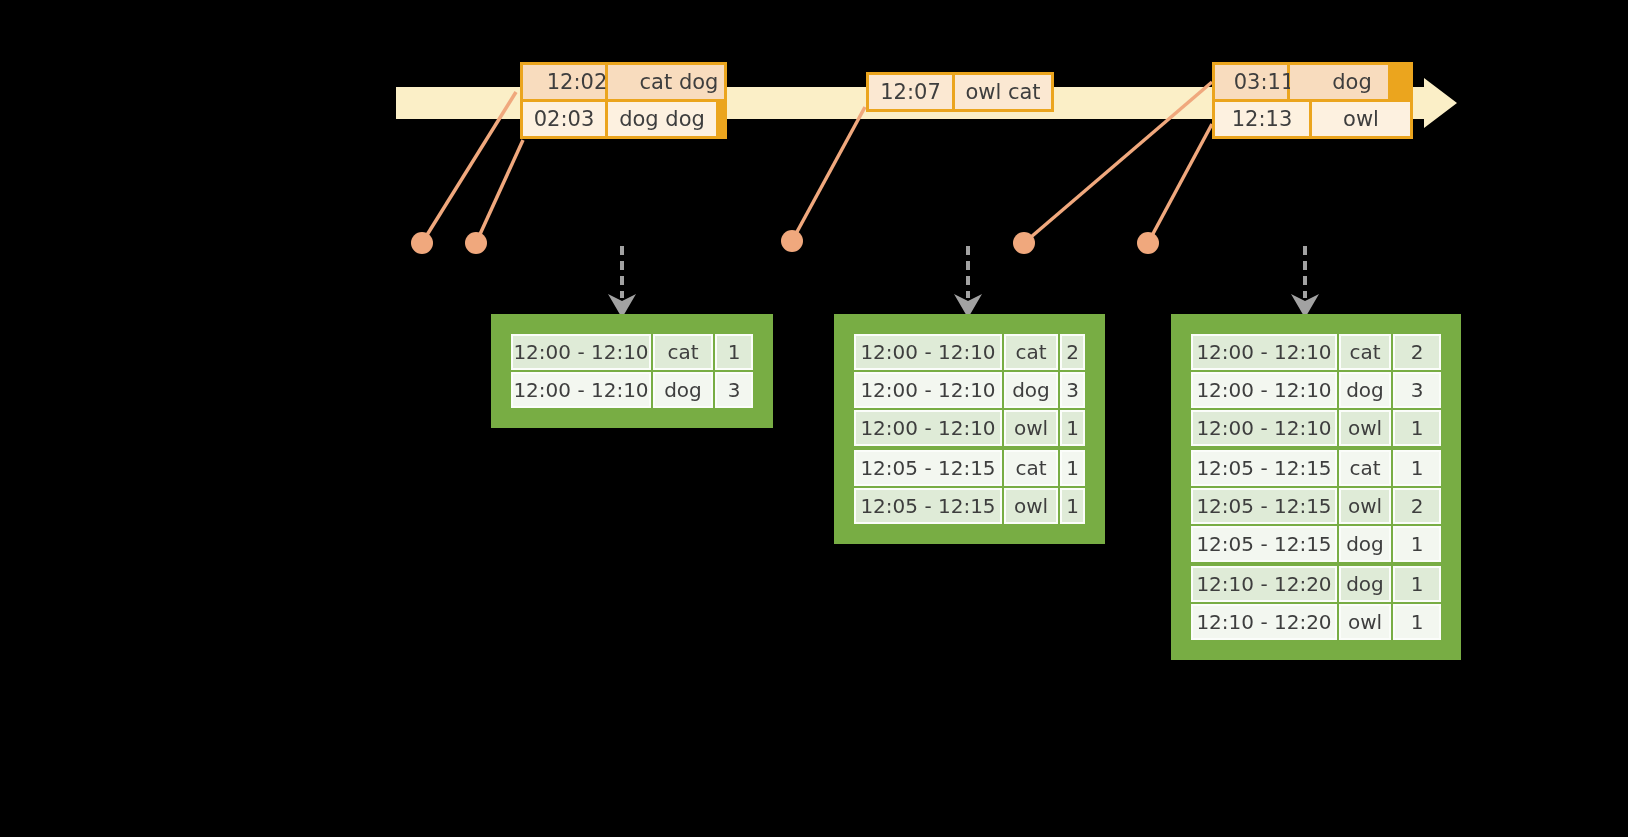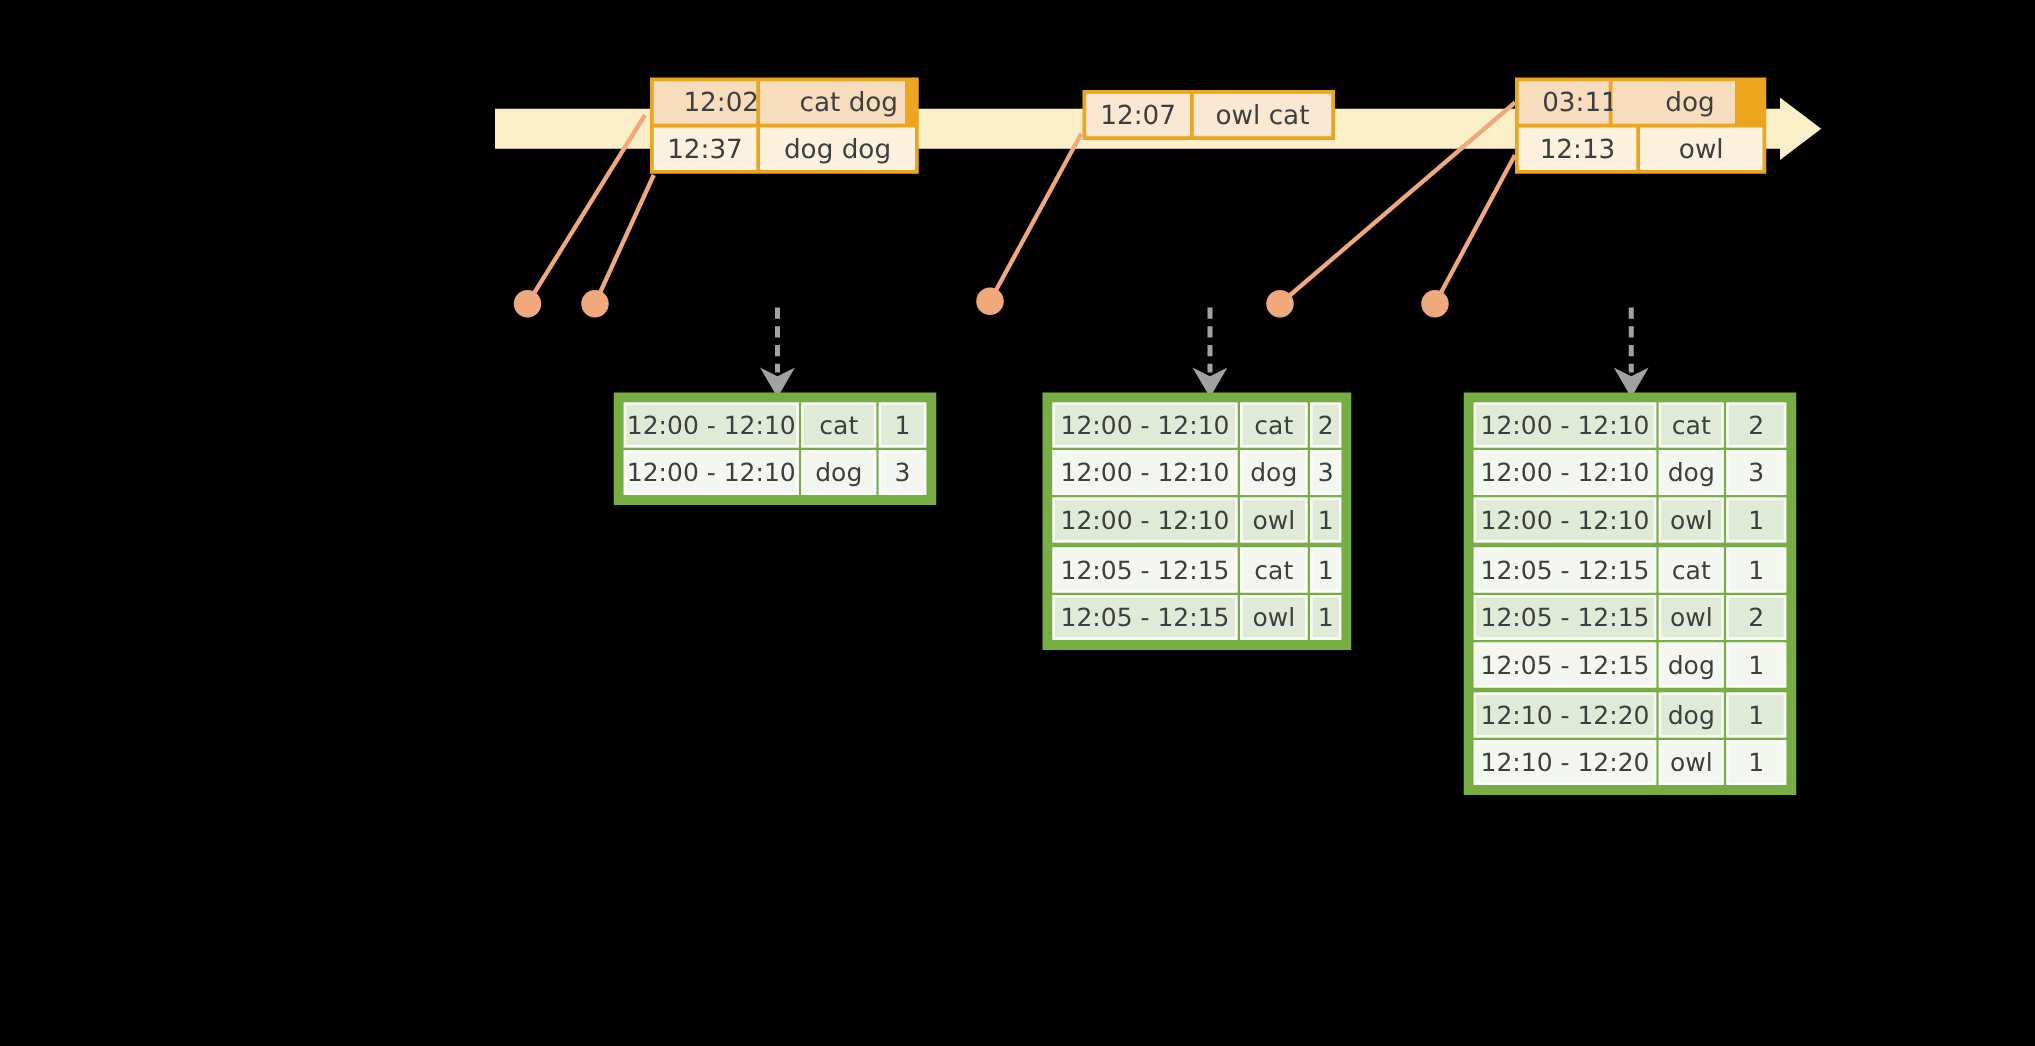--- a/index.html
+++ b/index.html
@@ -12,21 +12,21 @@
   .ebox{position:absolute;background:var(--boxBorder);padding:3px;
         display:flex;flex-direction:column;gap:3px;box-sizing:border-box;}
   .erow{display:flex;gap:3px;}
   .ecell{height:34px;display:flex;align-items:center;justify-content:center;
          font-size:21px;color:var(--text);box-sizing:border-box;}
   .fill-peach{background:var(--peach);padding-left:26px;}
   .fill-cream{background:var(--cream);}
   .fill-mid{background:var(--mid);}
 
   
-  .gtable{position:absolute;background:var(--green);padding:8px;
+  .gtable{position:absolute;background:var(--green);padding:20px;
           display:flex;flex-direction:column;gap:4px;box-sizing:border-box;}
   .ggroup{display:flex;flex-direction:column;gap:2px;}
   .grow{display:flex;gap:2px;}
   .gcell{height:36px;border:2px solid var(--cellBorder);box-sizing:border-box;
          display:flex;align-items:center;justify-content:center;
          font-size:20px;color:var(--text);}
   .c1{width:var(--c1);} .c2{width:var(--c2);} .c3{width:var(--c3);}
   .grow.dark .gcell{background:var(--cellDark);}
   .grow.light .gcell{background:var(--cellLight);}
 </style>
@@ -65,29 +65,29 @@
       <polygon points="1291,294 1305,301 1319,294 1305,318"></polygon>
     </g>
   </svg>
 
   <div class="ebox" style="left:520px;top:62px;">
     <div class="erow">
       <div class="ecell fill-peach" style="width:82px">12:02</div>
       <div class="ecell fill-peach" style="width:116px">cat dog</div>
     </div>
     <div class="erow">
-      <div class="ecell fill-cream" style="width:82px">12:37</div>
-      <div class="ecell fill-cream" style="width:124px">dog dog</div>
+      <div class="ecell fill-cream" style="width:82px">02:03</div>
+      <div class="ecell fill-cream" style="width:108px">dog dog</div>
     </div>
   </div>
 
   <div class="ebox" style="left:866px;top:72px;">
     <div class="erow">
       <div class="ecell fill-mid" style="width:83px">12:07</div>
-      <div class="ecell fill-mid" style="width:110px">owl cat</div>
+      <div class="ecell fill-mid" style="width:96px">owl cat</div>
     </div>
   </div>
 
   <div class="ebox" style="left:1212px;top:62px;">
     <div class="erow">
       <div class="ecell fill-peach" style="width:72px">03:11</div>
       <div class="ecell fill-peach" style="width:98px">dog</div>
     </div>
     <div class="erow">
       <div class="ecell fill-cream" style="width:94px">12:13</div>

